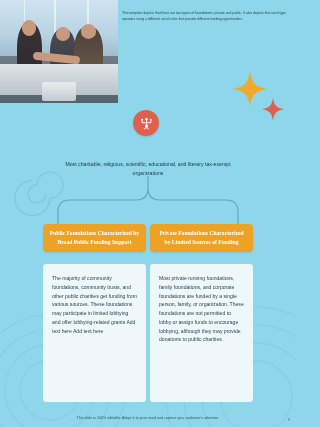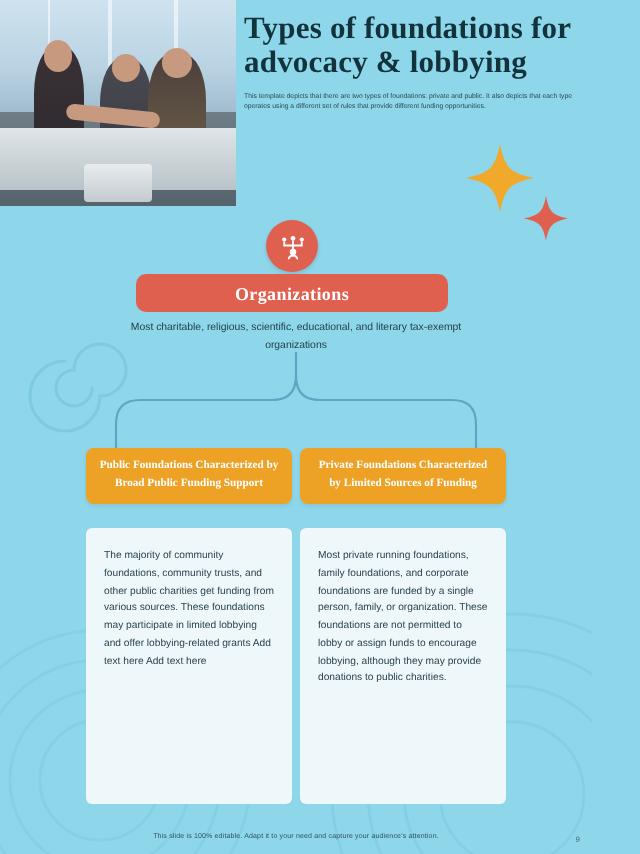--- a/index.html
+++ b/index.html
@@ -154,38 +154,34 @@
       </div>
     <div class="p3">
         <div class="head"></div>
       </div>
     <div class="table"></div>
     <div class="arm"></div>
     <div class="laptop"></div>
   </div>
 
   <div id="header-text">
-    <h1 id="title">Types of foundations for advocacy &amp; lobbying</h1>
     <p id="subtitle">This template depicts that there are two types of foundations: private and public. It also depicts that each type operates using a different set of rules that provide different funding opportunities.</p>
   </div>
 
   <div id="org-icon">
     <svg viewBox="0 0 24 24" width="15" height="15" fill="none" stroke="#ffffff" stroke-width="1.5" stroke-linecap="round">
       <circle cx="5" cy="6" r="1.7" fill="#fff" stroke="none"></circle>
       <circle cx="12" cy="5" r="1.9" fill="#fff" stroke="none"></circle>
       <circle cx="19" cy="6" r="1.7" fill="#fff" stroke="none"></circle>
       <path d="M5 8.2v2.6h14V8.2M12 7.4v3.4M12 10.8v2.2"></path>
       <circle cx="12" cy="16" r="2.6" fill="#fff" stroke="none"></circle>
       <path d="M8.6 21.2a3.6 3.6 0 0 1 6.8 0" stroke="#fff"></path>
     </svg>
   </div>
 
-  <div id="org-pill">
-    <span>Organizations</span>
-  </div>
 
   <div id="org-desc">Most charitable, religious, scientific, educational, and literary tax-exempt organizations</div>
 
   <svg id="connector" viewBox="0 0 200 54" preserveAspectRatio="none">
     <path d="M100 0 V12 Q100 24 88 24 H22 Q10 24 10 36 V54
              M100 12 Q100 24 112 24 H178 Q190 24 190 36 V54" fill="none" stroke="#59a7c0" stroke-width="1.1"></path>
   </svg>
 
   <div class="col" id="col-left">
     <div class="branch-head">Public Foundations Characterized by Broad Public Funding Support</div>

